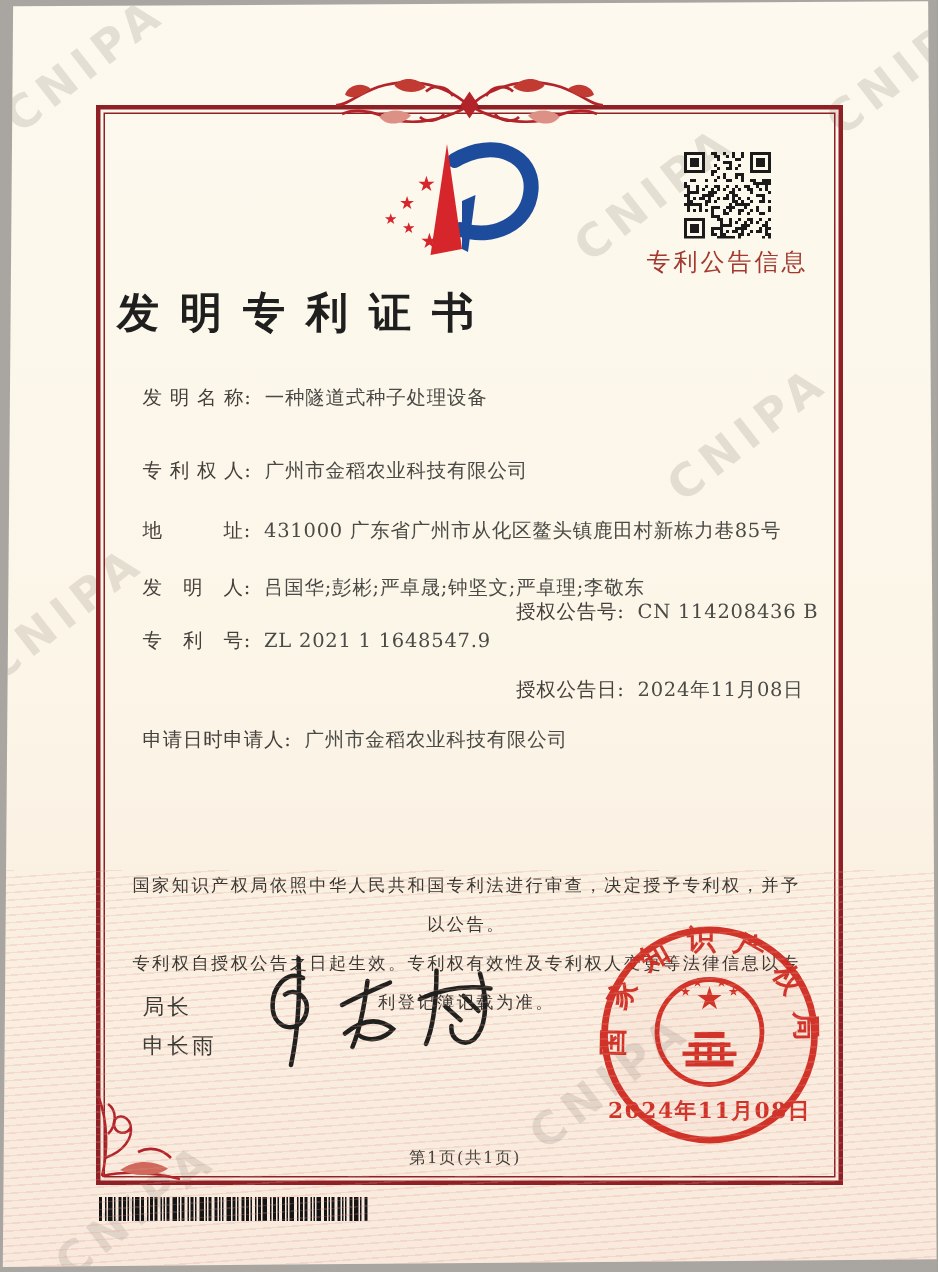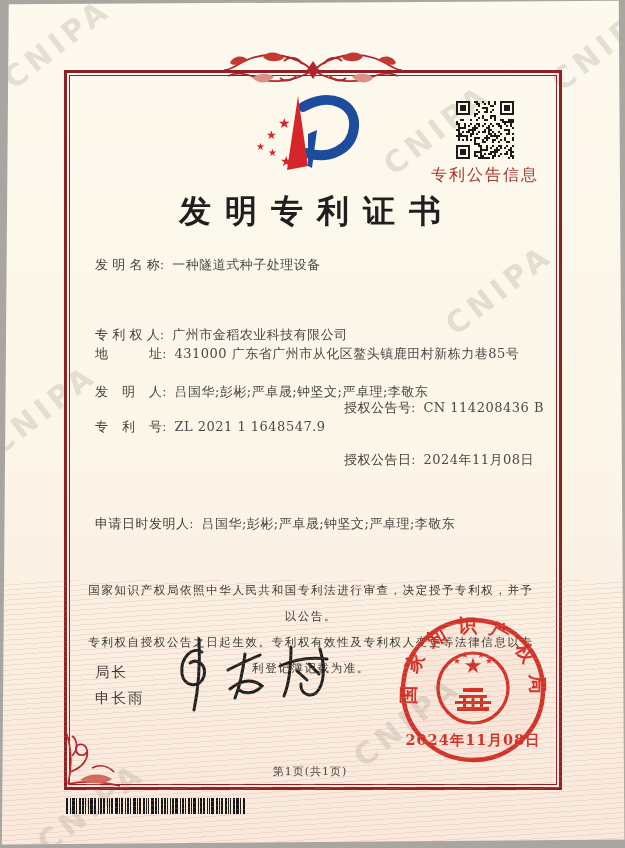--- a/index.html
+++ b/index.html
@@ -15,24 +15,24 @@
   .frame{position:absolute;left:64px;top:70px;width:492px;height:714px;border:3px solid #8f2126;}
   .frame::after{content:"";position:absolute;inset:2px;border:1px solid #8f2126;}
   .flourish-top{position:absolute;left:222px;top:46px;width:182px;height:48px;}
   .flourish-corner{position:absolute;left:62px;top:726px;width:62px;height:62px;}
   .cert-no{position:absolute;left:95px;top:108px;font-size:13.5px;color:#56524c;letter-spacing:1.5px;}
   .logo{position:absolute;left:240px;top:94px;width:140px;height:98px;}
   .logo .star{position:absolute;color:#d6252b;line-height:1;}
   .qr-box{position:absolute;left:456px;top:101px;width:58px;height:58px;}
   .qr-label{position:absolute;left:424px;top:165px;width:122px;text-align:center;
     font-size:16px;color:#a23a30;letter-spacing:2px;}
-  .title{position:absolute;left:64px;top:190px;width:492px;text-align:center;
-    font-size:32px;font-weight:700;color:#1f1f1f;letter-spacing:14px;text-indent:14px;}
+  .title{position:absolute;left:64px;top:190px;width:492px;
+    font-size:28px;font-weight:700;color:#1f1f1f;letter-spacing:14px;text-indent:14px;}
   .row{position:absolute;left:95px;font-size:13px;color:#4a4a46;letter-spacing:0.5px;white-space:nowrap;}
-  .row .lab{color:#44413c;font-family:Liberation Serif, serif;}
+  .row .lab{color:#44413c;}
   .row .val{margin-left:4px;}
   .col2{left:344px;}
   .statement{position:absolute;left:82px;top:577px;width:458px;text-align:center;
     font-size:11.5px;color:#37352f;letter-spacing:1.6px;line-height:26px;}
   .signer{position:absolute;left:95px;top:659px;font-size:14.5px;color:#3c3a34;letter-spacing:2px;line-height:26px;}
   .signature{position:absolute;left:150px;top:634px;width:215px;height:88px;}
   .seal{position:absolute;left:397px;top:614px;width:152px;height:152px;opacity:0.95;}
   .footer-page{position:absolute;left:64px;top:764px;width:492px;text-align:center;
     font-size:11px;color:#45423c;letter-spacing:1px;}
   .barcode{position:absolute;left:66px;top:798px;width:182px;height:16px;}
@@ -99,40 +99,40 @@
       <path fill="#1b1b1b" d="M2 2h3v3h-3z M24 2h3v3h-3z M2 24h3v3h-3z"></path>
       <path id="qr-noise" fill="#1b1b1b" d="M9 0h1v1h-1zM10 0h1v1h-1zM13 0h1v1h-1zM16 0h1v1h-1zM19 0h1v1h-1zM10 1h1v1h-1zM11 1h1v1h-1zM14 1h1v1h-1zM16 1h1v1h-1zM19 1h1v1h-1zM11 2h1v1h-1zM17 2h1v1h-1zM18 2h1v1h-1zM13 3h1v1h-1zM14 3h1v1h-1zM15 3h1v1h-1zM10 4h1v1h-1zM15 4h1v1h-1zM18 4h1v1h-1zM11 5h1v1h-1zM14 5h1v1h-1zM15 5h1v1h-1zM17 5h1v1h-1zM9 6h1v1h-1zM10 6h1v1h-1zM9 7h1v1h-1zM13 7h1v1h-1zM17 7h1v1h-1zM18 7h1v1h-1zM19 7h1v1h-1zM11 8h1v1h-1zM13 8h1v1h-1zM17 8h1v1h-1zM19 8h1v1h-1zM2 9h1v1h-1zM3 9h1v1h-1zM7 9h1v1h-1zM10 9h1v1h-1zM14 9h1v1h-1zM15 9h1v1h-1zM19 9h1v1h-1zM22 9h1v1h-1zM23 9h1v1h-1zM26 9h1v1h-1zM27 9h1v1h-1zM28 9h1v1h-1zM0 10h1v1h-1zM23 10h1v1h-1zM24 10h1v1h-1zM25 10h1v1h-1zM26 10h1v1h-1zM27 10h1v1h-1zM28 10h1v1h-1zM0 11h1v1h-1zM1 11h1v1h-1zM4 11h1v1h-1zM7 11h1v1h-1zM10 11h1v1h-1zM11 11h1v1h-1zM14 11h1v1h-1zM17 11h1v1h-1zM20 11h1v1h-1zM21 11h1v1h-1zM24 11h1v1h-1zM27 11h1v1h-1zM1 12h1v1h-1zM4 12h1v1h-1zM6 12h1v1h-1zM9 12h1v1h-1zM11 12h1v1h-1zM13 12h1v1h-1zM16 12h1v1h-1zM18 12h1v1h-1zM21 12h1v1h-1zM22 12h1v1h-1zM25 12h1v1h-1zM27 12h1v1h-1zM1 13h1v1h-1zM2 13h1v1h-1zM3 13h1v1h-1zM4 13h1v1h-1zM8 13h1v1h-1zM9 13h1v1h-1zM10 13h1v1h-1zM15 13h1v1h-1zM16 13h1v1h-1zM22 13h1v1h-1zM28 13h1v1h-1zM0 14h1v1h-1zM1 14h1v1h-1zM6 14h1v1h-1zM7 14h1v1h-1zM8 14h1v1h-1zM9 14h1v1h-1zM14 14h1v1h-1zM16 14h1v1h-1zM17 14h1v1h-1zM24 14h1v1h-1zM25 14h1v1h-1zM26 14h1v1h-1zM1 15h1v1h-1zM3 15h1v1h-1zM5 15h1v1h-1zM6 15h1v1h-1zM8 15h1v1h-1zM11 15h1v1h-1zM13 15h1v1h-1zM14 15h1v1h-1zM16 15h1v1h-1zM18 15h1v1h-1zM21 15h1v1h-1zM26 15h1v1h-1zM1 16h1v1h-1zM2 16h1v1h-1zM7 16h1v1h-1zM8 16h1v1h-1zM10 16h1v1h-1zM16 16h1v1h-1zM17 16h1v1h-1zM19 16h1v1h-1zM22 16h1v1h-1zM25 16h1v1h-1zM26 16h1v1h-1zM28 16h1v1h-1zM0 17h1v1h-1zM1 17h1v1h-1zM2 17h1v1h-1zM3 17h1v1h-1zM4 17h1v1h-1zM5 17h1v1h-1zM7 17h1v1h-1zM15 17h1v1h-1zM17 17h1v1h-1zM18 17h1v1h-1zM19 17h1v1h-1zM20 17h1v1h-1zM21 17h1v1h-1zM1 18h1v1h-1zM5 18h1v1h-1zM9 18h1v1h-1zM10 18h1v1h-1zM11 18h1v1h-1zM14 18h1v1h-1zM15 18h1v1h-1zM16 18h1v1h-1zM20 18h1v1h-1zM24 18h1v1h-1zM28 18h1v1h-1zM1 19h1v1h-1zM3 19h1v1h-1zM5 19h1v1h-1zM7 19h1v1h-1zM9 19h1v1h-1zM13 19h1v1h-1zM15 19h1v1h-1zM18 19h1v1h-1zM19 19h1v1h-1zM22 19h1v1h-1zM24 19h1v1h-1zM28 19h1v1h-1zM9 20h1v1h-1zM13 20h1v1h-1zM14 20h1v1h-1zM18 20h1v1h-1zM21 20h1v1h-1zM25 20h1v1h-1zM26 20h1v1h-1zM9 21h1v1h-1zM10 21h1v1h-1zM11 21h1v1h-1zM11 22h1v1h-1zM12 22h1v1h-1zM15 22h1v1h-1zM18 22h1v1h-1zM21 22h1v1h-1zM22 22h1v1h-1zM25 22h1v1h-1zM28 22h1v1h-1zM12 23h1v1h-1zM15 23h1v1h-1zM17 23h1v1h-1zM20 23h1v1h-1zM22 23h1v1h-1zM24 23h1v1h-1zM27 23h1v1h-1zM12 24h1v1h-1zM13 24h1v1h-1zM14 24h1v1h-1zM15 24h1v1h-1zM19 24h1v1h-1zM20 24h1v1h-1zM21 24h1v1h-1zM26 24h1v1h-1zM27 24h1v1h-1zM9 25h1v1h-1zM10 25h1v1h-1zM11 25h1v1h-1zM12 25h1v1h-1zM17 25h1v1h-1zM18 25h1v1h-1zM19 25h1v1h-1zM20 25h1v1h-1zM25 25h1v1h-1zM27 25h1v1h-1zM28 25h1v1h-1zM9 26h1v1h-1zM12 26h1v1h-1zM14 26h1v1h-1zM16 26h1v1h-1zM17 26h1v1h-1zM19 26h1v1h-1zM22 26h1v1h-1zM24 26h1v1h-1zM25 26h1v1h-1zM27 26h1v1h-1zM9 27h1v1h-1zM10 27h1v1h-1zM12 27h1v1h-1zM13 27h1v1h-1zM18 27h1v1h-1zM19 27h1v1h-1zM21 27h1v1h-1zM27 27h1v1h-1zM28 27h1v1h-1zM11 28h1v1h-1zM12 28h1v1h-1zM13 28h1v1h-1zM14 28h1v1h-1zM15 28h1v1h-1zM16 28h1v1h-1zM18 28h1v1h-1zM26 28h1v1h-1zM28 28h1v1h-1z"></path>
     </svg>
     <div class="qr-label">专利公告信息</div>
 
     <div class="title">发明专利证书</div>
 
     <div class="row" style="top:256px;">
       <span class="lab">发 明 名 称: </span><span class="val">一种隧道式种子处理设备</span>
     </div>
-    <div class="row" style="top:305px;margin-top:21px;">
+    <div class="row" style="top:305px;">
       <span class="lab">专 利 权 人: </span><span class="val">广州市金稻农业科技有限公司</span>
     </div>
     <div class="row" style="top:345px;">
       <span class="lab">地　　　址: </span><span class="val">431000 广东省广州市从化区鳌头镇鹿田村新栋力巷85号</span>
     </div>
     <div class="row" style="top:383px;">
       <span class="lab">发　明　人: </span><span class="val">吕国华;彭彬;严卓晟;钟坚文;严卓理;李敬东</span>
     </div>
     <div class="row" style="top:418px;">
       <span class="lab">专　利　号: </span><span class="val">ZL 2021 1 1648547.9</span>
     </div>
     <div class="row col2" style="top:399px;">
       <span class="lab">授权公告号: </span><span class="val">CN 114208436 B</span>
     </div>
     <div class="row col2" style="top:451px;">
       <span class="lab">授权公告日: </span><span class="val">2024年11月08日</span>
     </div>
-    <div class="row" style="top:515px;">
-      <span class="lab">申请日时发明人: </span><span class="val">吕国华;彭彬;严卓晟;钟坚文;严卓理;李敬东</span>
+    <div class="row" style="top:484px;">
+      <span class="lab">申请日时申请人: </span><span class="val">广州市金稻农业科技有限公司</span>
     </div>
 
     <div class="statement">
       <div>国家知识产权局依照中华人民共和国专利法进行审查，决定授予专利权，并予以公告。</div>
       <div>专利权自授权公告之日起生效。专利权有效性及专利权人变更等法律信息以专利登记簿记载为准。</div>
     </div>
 
     <div class="signer">
       <div>局长</div>
       <div>申长雨</div>

